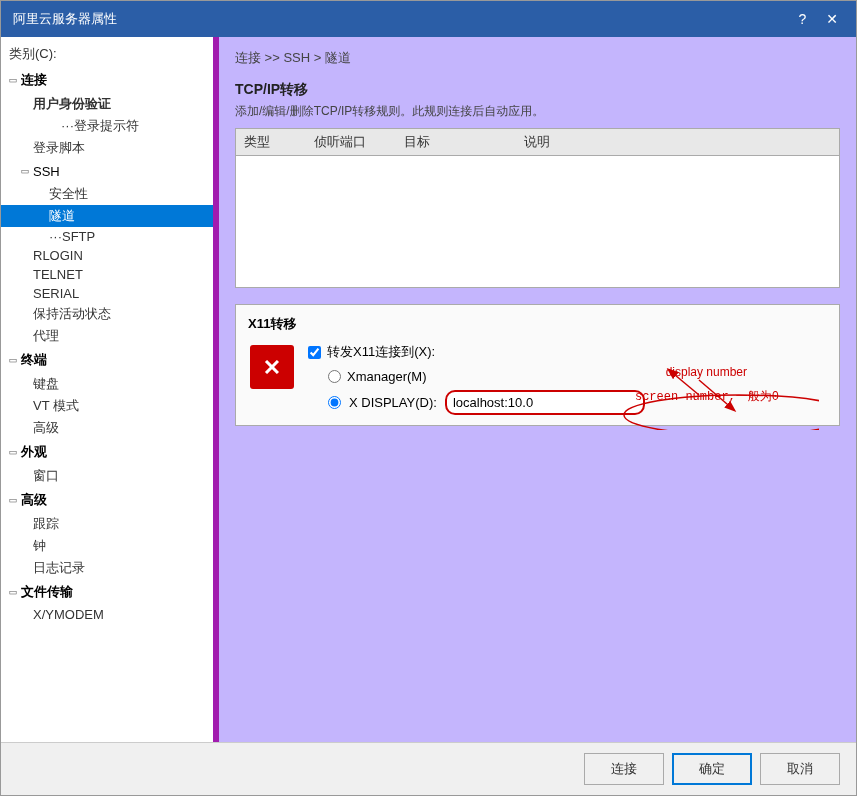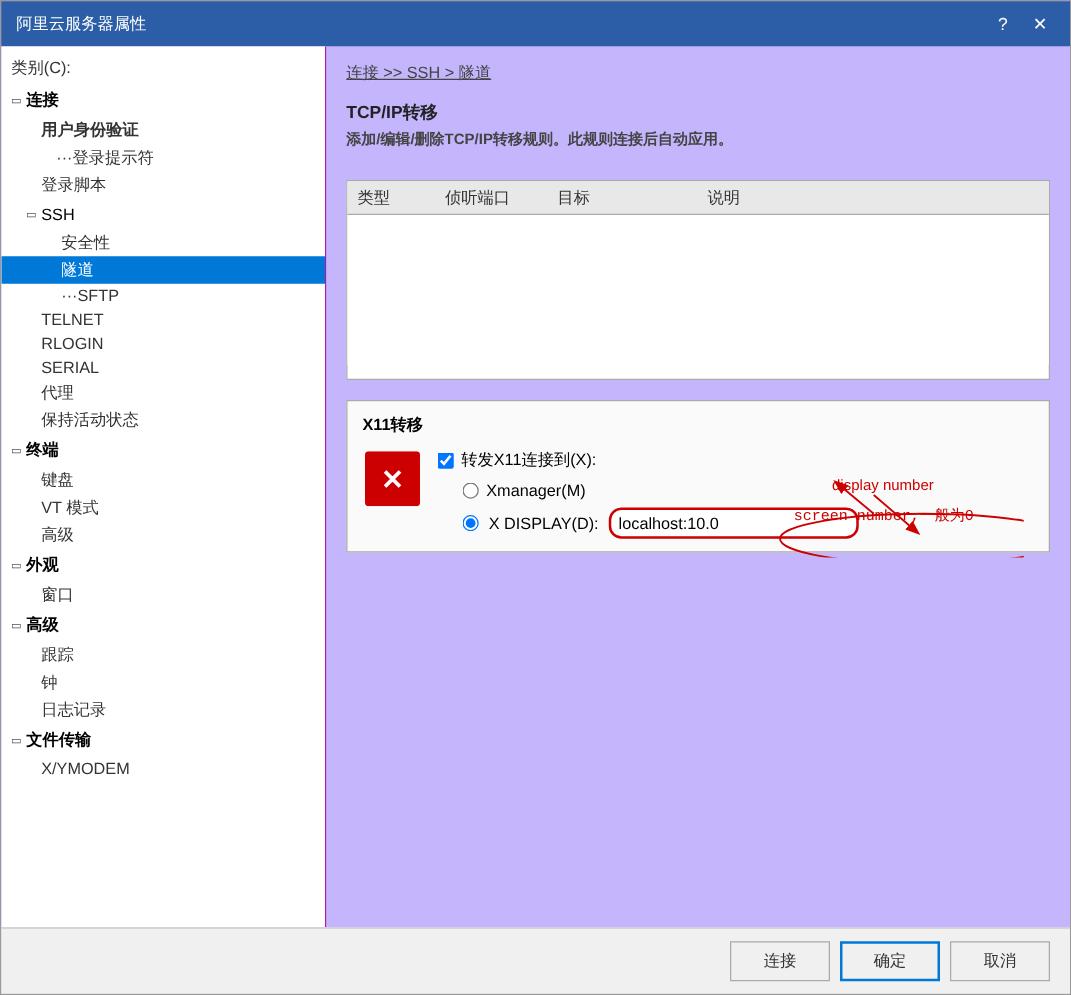--- a/index.html
+++ b/index.html
@@ -49,23 +49,23 @@
       padding: 2px 6px;
       line-height: 1;
     }
     .dialog-body {
       display: flex;
       flex: 1;
       overflow: hidden;
     }
     
     .sidebar {
-      width: 260px;
+      width: 218px;
       background: #fff;
-      border-right: 1px solid #a21caf;
+      border-right: 6px solid #a21caf;
       overflow-y: auto;
       padding: 4px 0;
     }
     .sidebar-label {
       padding: 4px 8px;
       font-size: 13px;
       color: #333;
     }
     .tree-item {
       padding: 2px 0;
@@ -108,33 +108,31 @@
       padding: 12px 16px;
       display: flex;
       flex-direction: column;
       gap: 10px;
       overflow-y: auto;
     }
     .breadcrumb {
       font-size: 13px;
       color: #444;
       margin-bottom: 4px;
-      text-decoration: underline;
     }
     .section-title {
       font-size: 14px;
       font-weight: bold;
       color: #222;
       margin-bottom: 4px;
     }
     .section-desc {
       font-size: 12px;
       color: #444;
-      margin-bottom: 24px;
-      font-weight: bold;
+      margin-bottom: 8px;
     }
     
     .table-area {
       border: 1px solid #aaa;
       background: white;
       min-height: 160px;
     }
     .table-header {
       display: grid;
       grid-template-columns: 70px 90px 120px 1fr;
@@ -258,36 +256,36 @@
     <div class="sidebar">
       <div class="sidebar-label">类别(C):</div>
 
       <div class="tree-item">
         <div class="tree-root">
           <span class="expand-icon">▭</span>
           <span class="tree-root-label">连接</span>
         </div>
       </div>
       <div class="tree-item tree-child bold" style="font-weight:bold;">用户身份验证</div>
-      <div class="tree-item tree-grandchild" style="padding-left:44px;">···登录提示符</div>
+      <div class="tree-item tree-grandchild" style="padding-left:60px;">···登录提示符</div>
       <div class="tree-item tree-child">登录脚本</div>
       <div class="tree-item">
         <div class="tree-root" style="padding-left:16px;">
           <span class="expand-icon">▭</span>
           <span>SSH</span>
         </div>
       </div>
       <div class="tree-item" style="padding:2px 4px 2px 48px; font-size:13px; color:#333;">安全性</div>
       <div class="tree-item selected" style="padding:2px 4px 2px 48px; font-size:13px; background:#0078d7; color:white;">隧道</div>
       <div class="tree-item" style="padding:2px 4px 2px 48px; font-size:13px; color:#333;">···SFTP</div>
+      <div class="tree-item tree-child">RLOGIN</div>
       <div class="tree-item tree-child">TELNET</div>
-      <div class="tree-item tree-child">RLOGIN</div>
       <div class="tree-item tree-child">SERIAL</div>
+      <div class="tree-item tree-child">保持活动状态</div>
       <div class="tree-item tree-child">代理</div>
-      <div class="tree-item tree-child">保持活动状态</div>
 
       <div class="tree-item">
         <div class="tree-root">
           <span class="expand-icon">▭</span>
           <span class="tree-root-label">终端</span>
         </div>
       </div>
       <div class="tree-item tree-child">键盘</div>
       <div class="tree-item tree-child">VT 模式</div>
       <div class="tree-item tree-child">高级</div>

